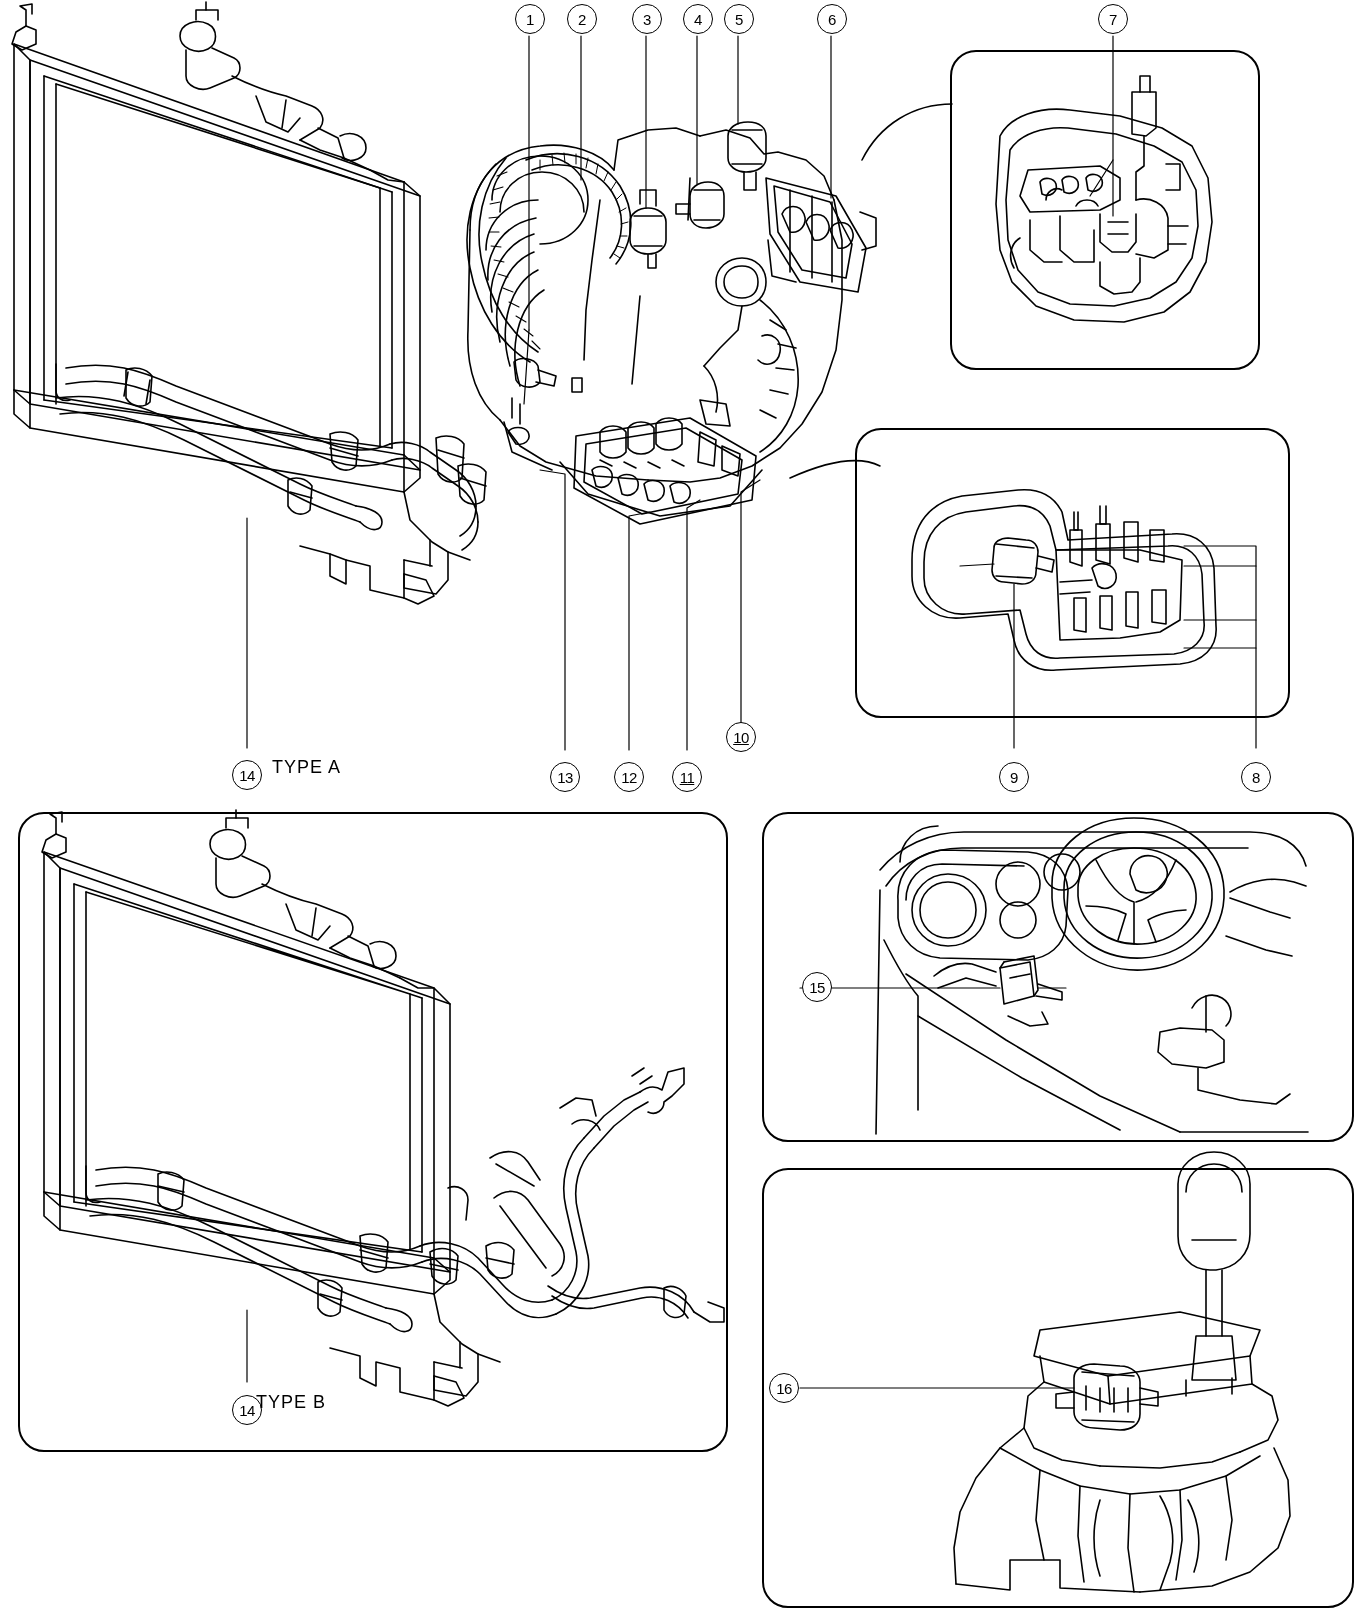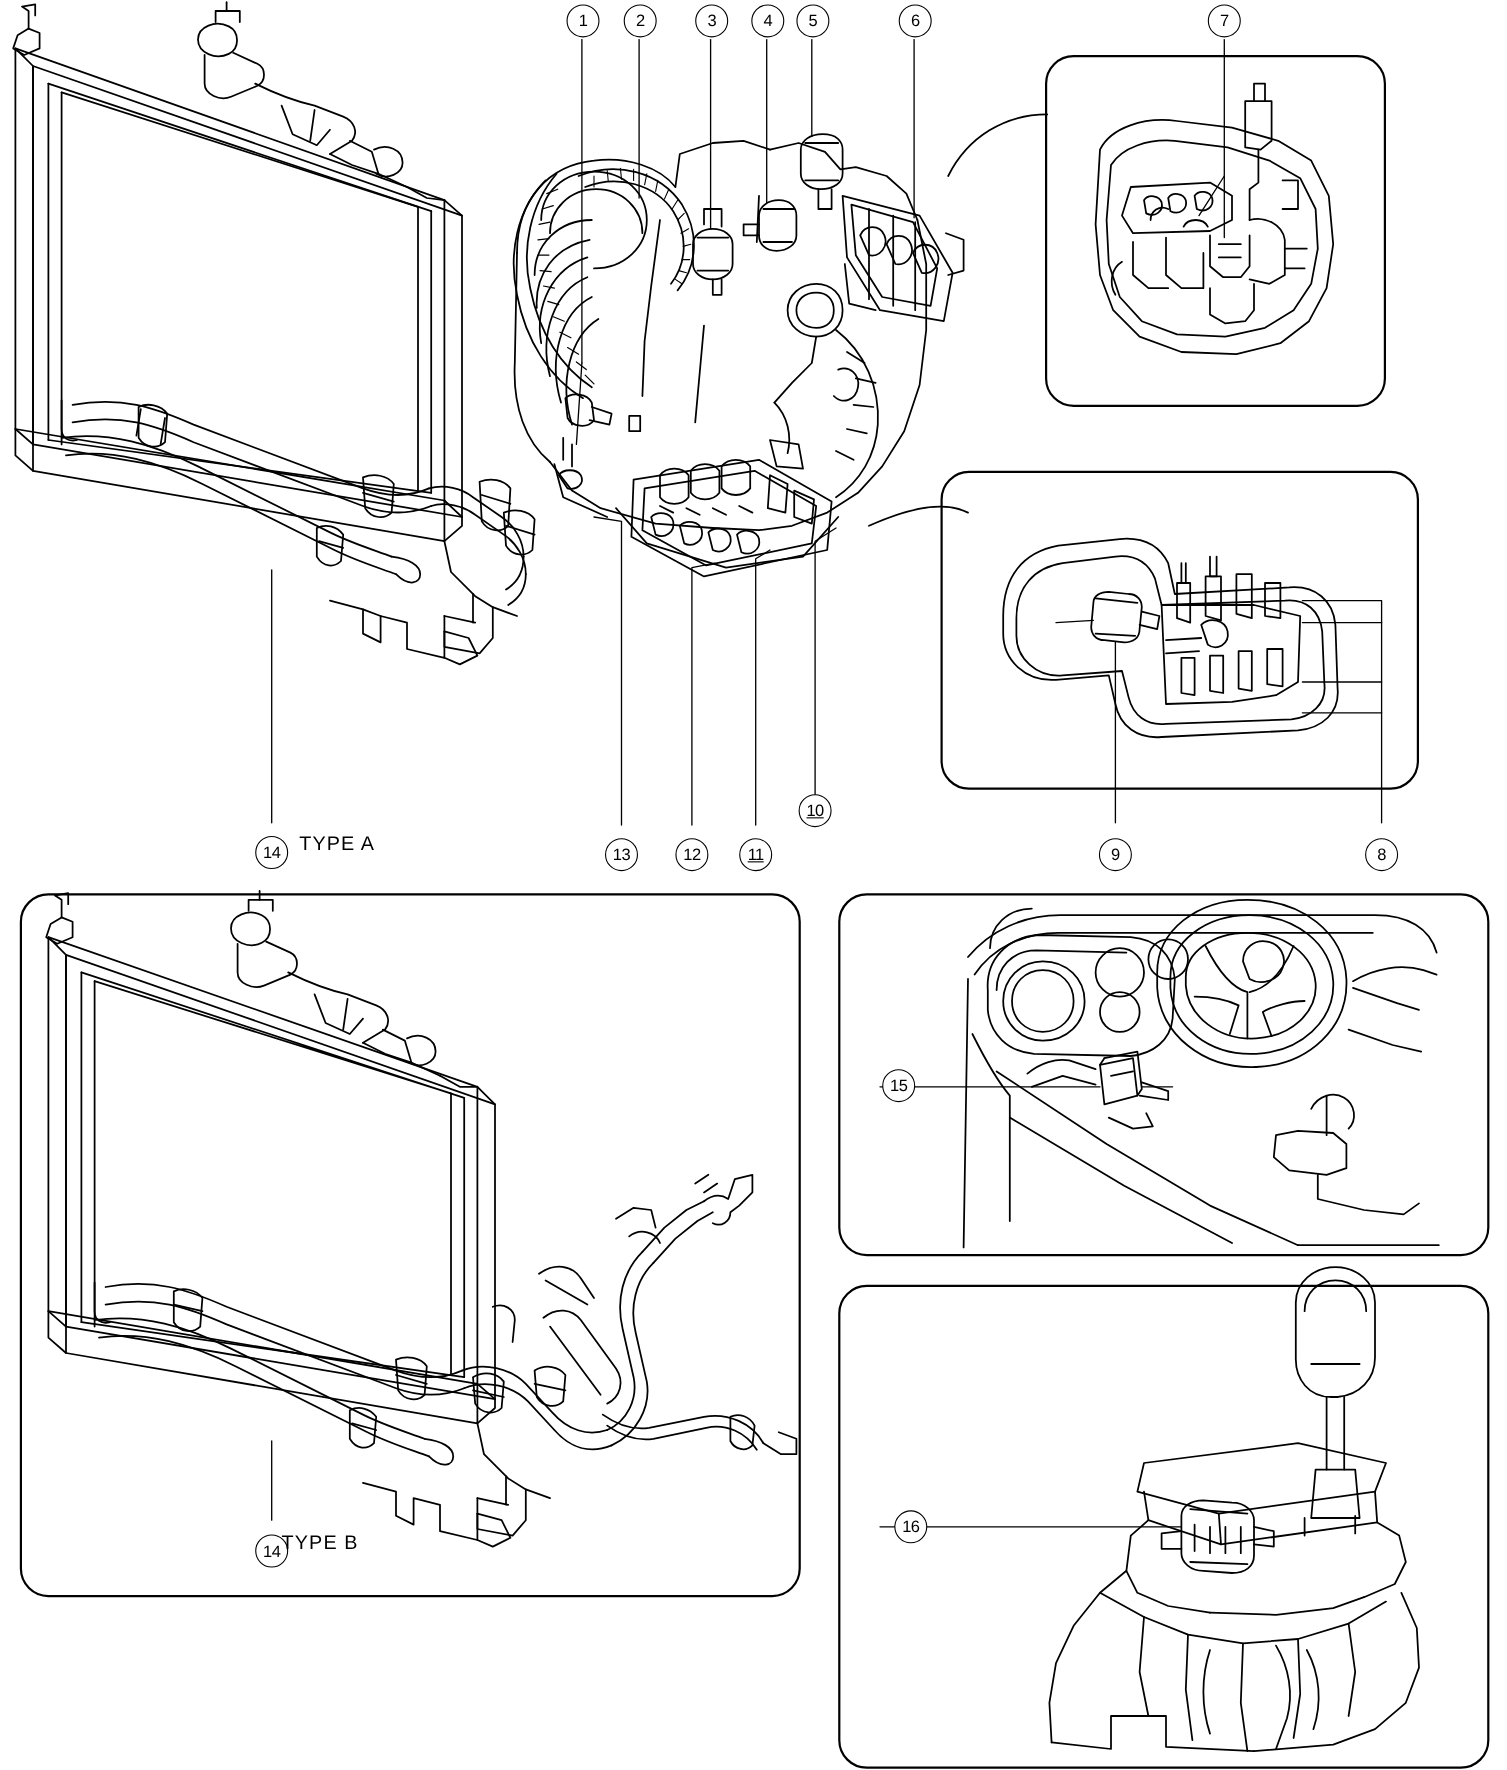--- a/index.html
+++ b/index.html
@@ -470,19 +470,19 @@
 
   <div class="callout" style="left:1241px; top:762px;">8</div>
   <div class="callout" style="left:999px; top:762px;">9</div>
   <div class="callout" style="left:726px; top:722px;text-decoration:underline;">10</div>
   <div class="callout" style="left:672px; top:762px;text-decoration:underline;">11</div>
   <div class="callout" style="left:614px; top:762px;">12</div>
   <div class="callout" style="left:550px; top:762px;">13</div>
   <div class="callout" style="left:232px; top:760px;">14</div>
 
   <div class="callout" style="left:769px; top:972px;margin-left:33px;">15</div>
-  <div class="callout" style="left:769px; top:1373px;margin-left:44px;">16</div>
+  <div class="callout" style="left:769px; top:1373px;">16</div>
   <div class="callout" style="left:232px; top:1395px;">14</div>
 
   <div class="typelabel" style="left:272px; top:757px;">TYPE A</div>
   <div class="typelabel" style="left:256px; top:1392px;">TYPE B</div>
 
 </div>
 
 </body></html>

